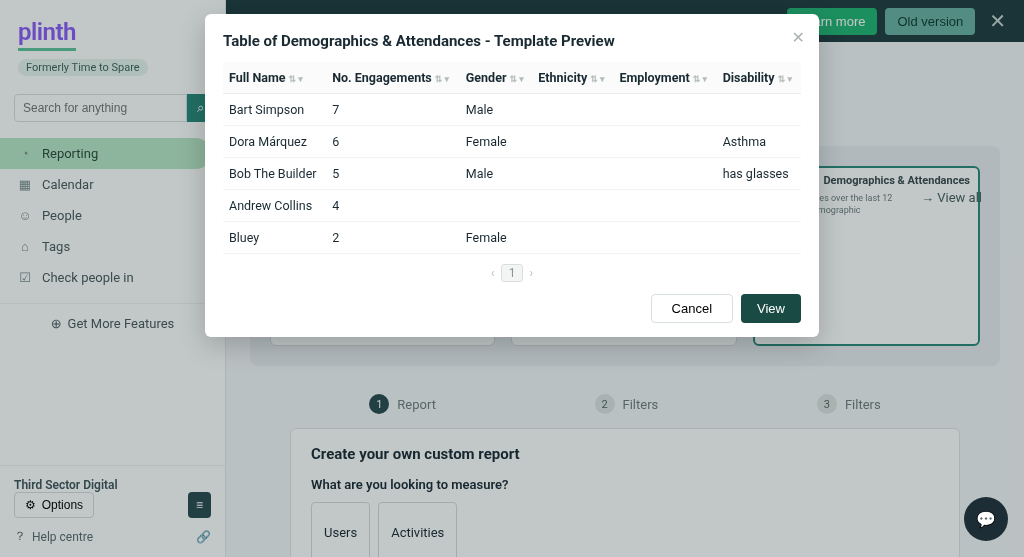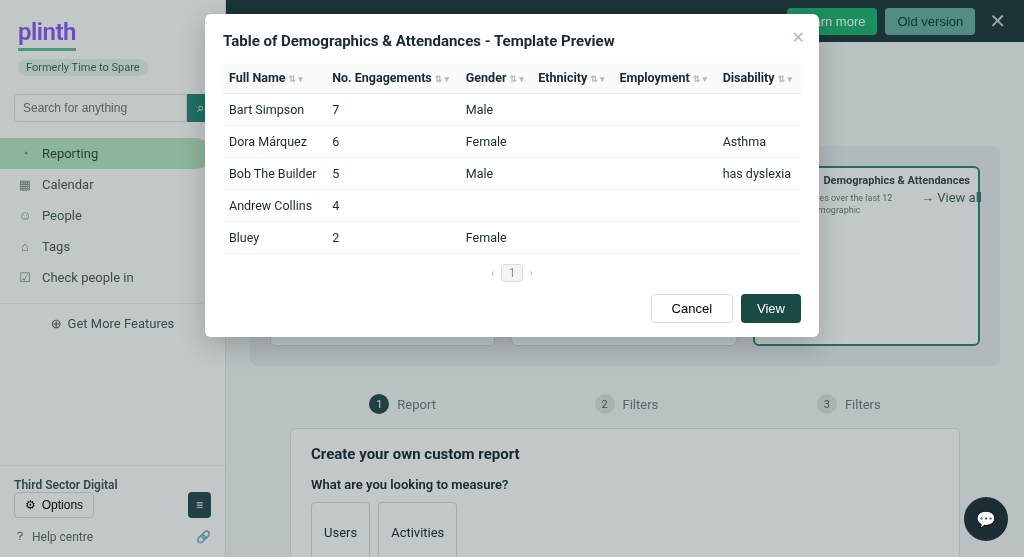--- a/index.html
+++ b/index.html
@@ -451,21 +451,21 @@
             <td></td>
             <td></td>
             <td>Asthma</td>
           </tr>
           <tr>
             <td>Bob The Builder</td>
             <td>5</td>
             <td>Male</td>
             <td></td>
             <td></td>
-            <td>has dyslexia</td>
+            <td>has glasses</td>
           </tr>
           <tr>
             <td>Andrew Collins</td>
             <td>4</td>
             <td></td>
             <td></td>
             <td></td>
             <td></td>
           </tr>
           <tr>

